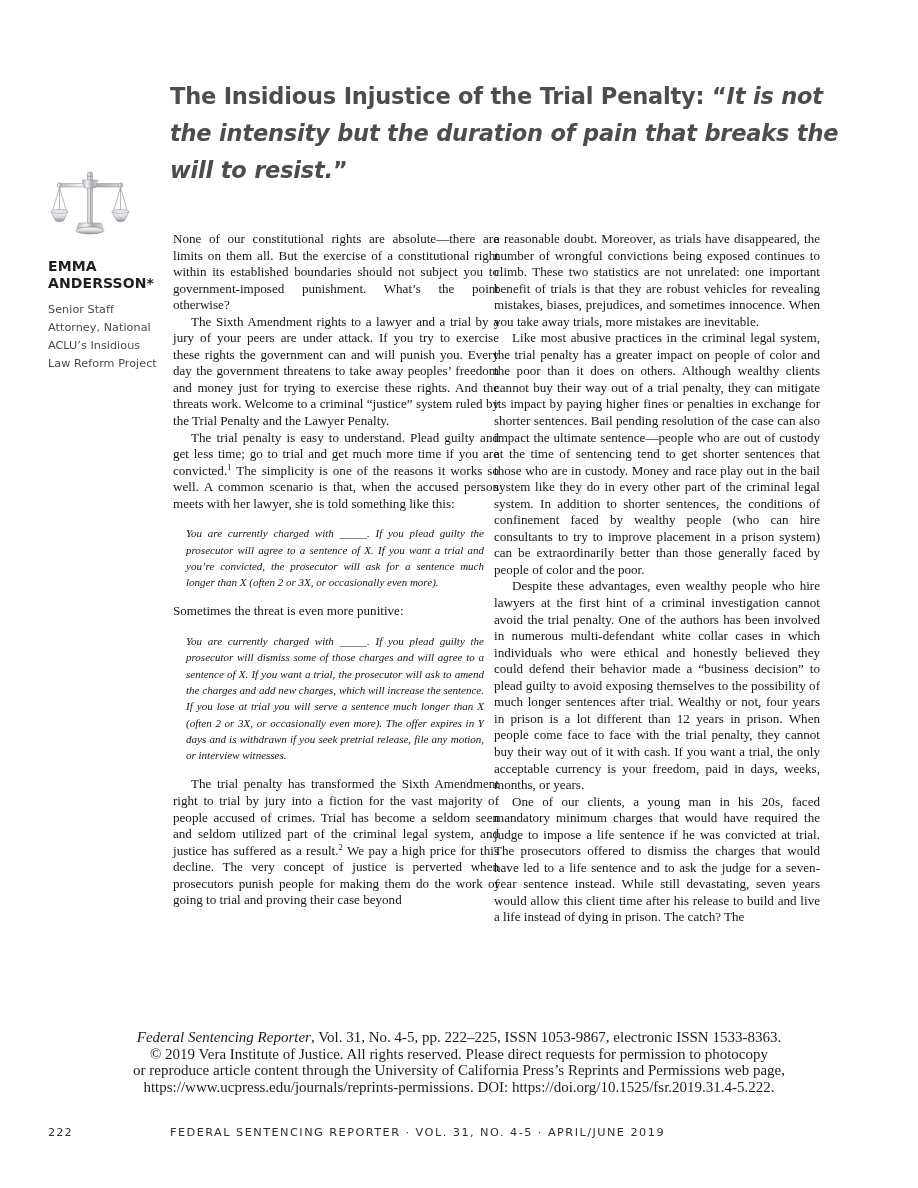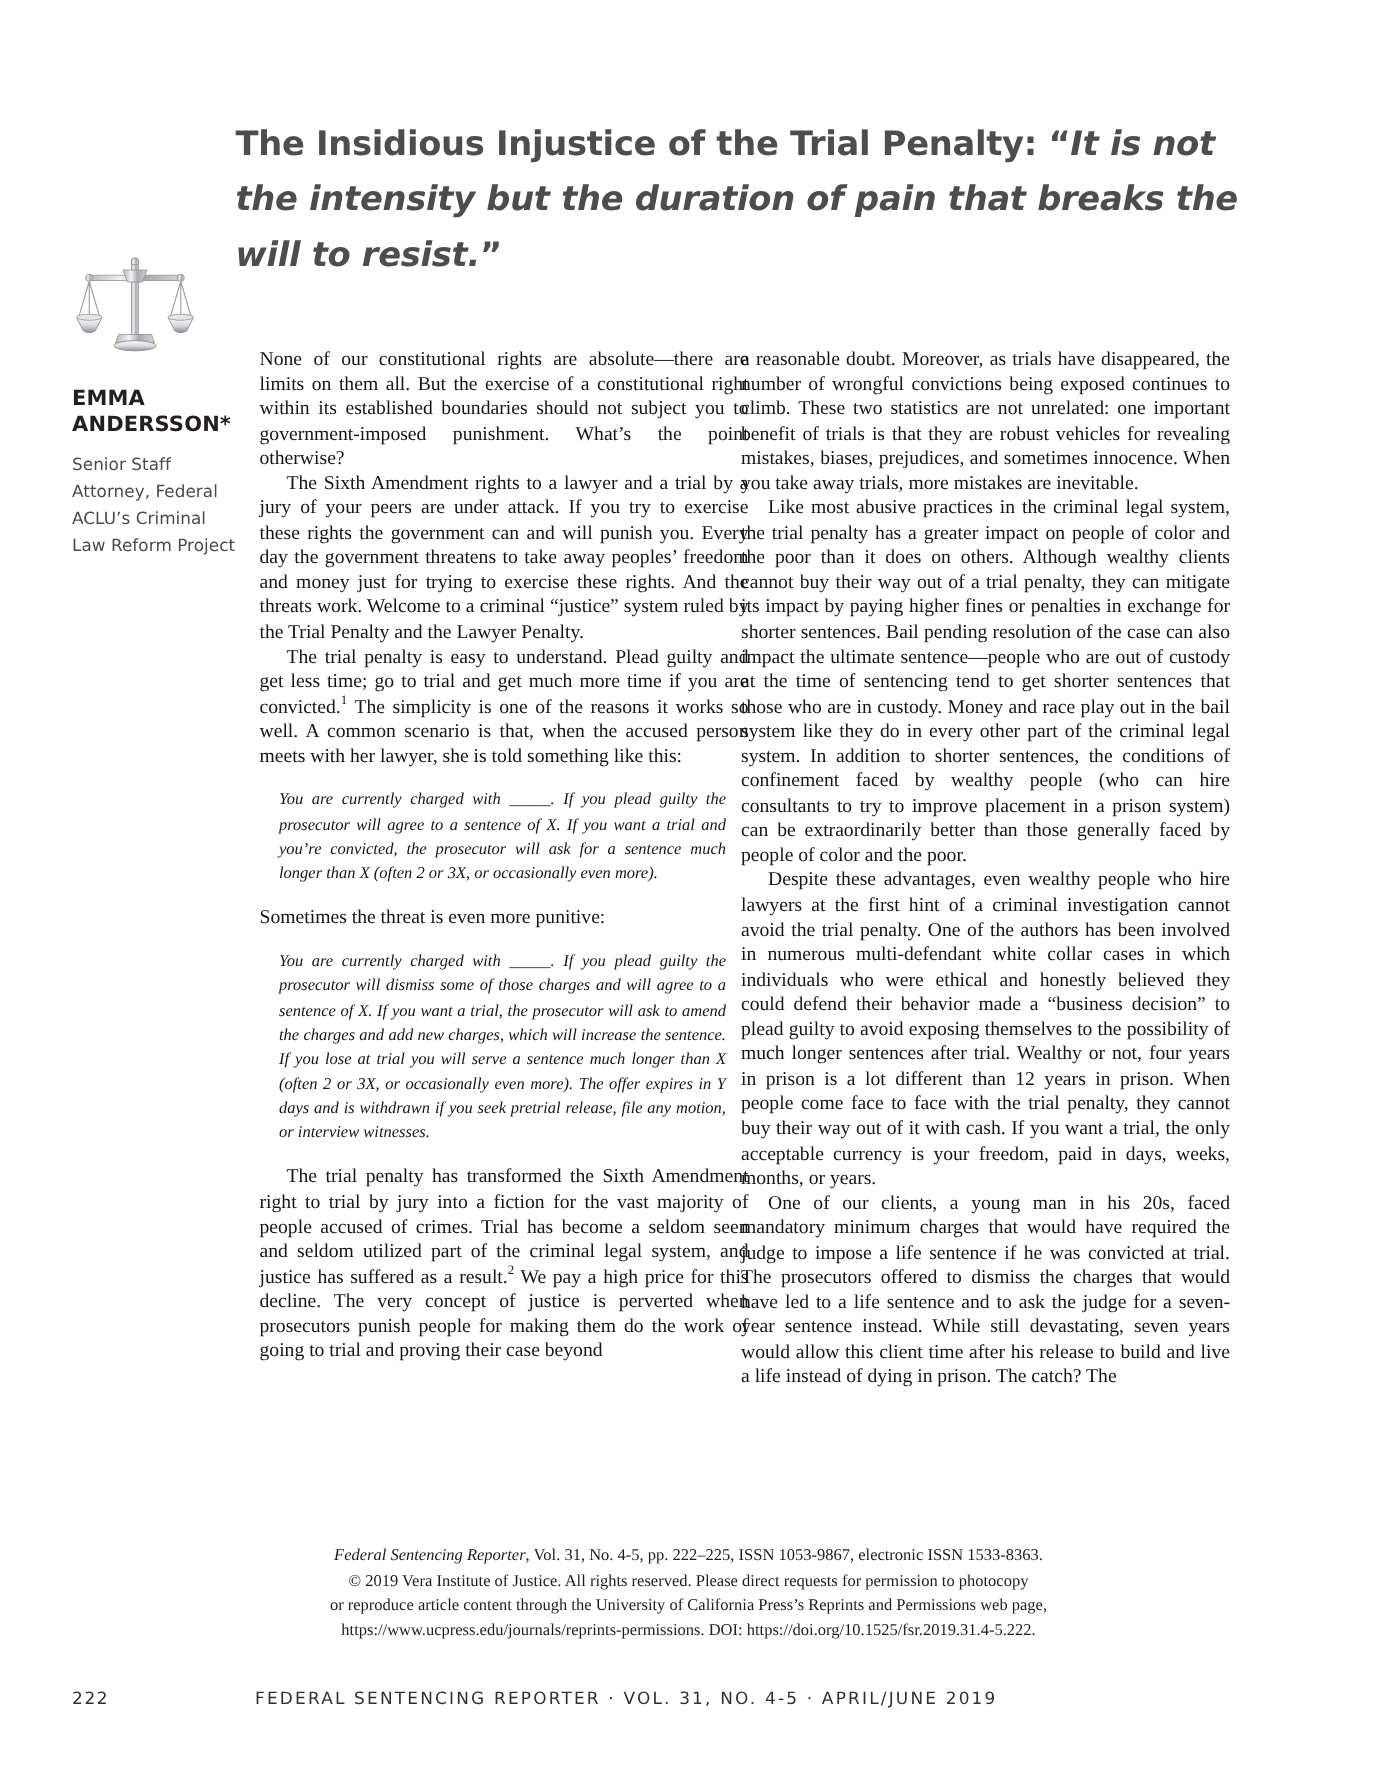--- a/index.html
+++ b/index.html
@@ -17,21 +17,21 @@
   }
 
   .page {
     position: absolute;
     inset: 0;
   }
 
   
   .title {
     position: absolute;
-    left: 157px;
+    left: 170px;
     top: 63px;
     width: 670px;
     font-family: "DejaVu Sans", sans-serif;
     font-weight: bold;
     font-size: 22.5px;
     line-height: 37px;
     letter-spacing: -0.2px;
     color: #4d4d4f;
   }
   .title .ital {
@@ -113,21 +113,21 @@
     line-height: 0;
   }
 
   
   .citation {
     position: absolute;
     left: 100px;
     top: 1029px;
     width: 718px;
     text-align: center;
-    font-size: 11px;
+    font-size: 15px;
     line-height: 16.6px;
     color: #1c1c1c;
   }
   .citation .ital { font-style: italic; }
 
   
   .running-footer {
     position: absolute;
     left: 48px;
     top: 1126px;
@@ -194,21 +194,21 @@
 
       <path d="M62 41.5 L79 41.5 L74.5 50.5 Q70.5 53 66.5 50.5 Z" fill="url(#gpan)" stroke="#8a8a90" stroke-width="0.6"></path>
       <ellipse cx="70.5" cy="41.5" rx="8.5" ry="2" fill="#e6e6ea" stroke="#8a8a90" stroke-width="0.5"></ellipse>
 
       <path d="M29 53 L51 53 L53 58.5 L27 58.5 Z" fill="url(#gmet)" stroke="#8c8c92" stroke-width="0.5"></path>
       <ellipse cx="40" cy="60.5" rx="14" ry="3.4" fill="url(#gpan)" stroke="#8a8a90" stroke-width="0.6"></ellipse>
     </svg>
 
     <div>
       <div class="author-name">EMMA ANDERSSON*</div>
-      <div class="author-title">Senior Staff Attorney, Federal ACLU’s Criminal Law Reform Project</div>
+      <div class="author-title">Senior Staff Attorney, National ACLU’s Insidious Law Reform Project</div>
     </div>
 
   </div>
 
   <div class="col col-left">
       <p class="noindent">None of our constitutional rights are absolute—there are limits on them all. But the exercise of a constitutional right within its established boundaries should not subject you to government-imposed punishment. What’s the point otherwise?</p>
       <p class="indent">The Sixth Amendment rights to a lawyer and a trial by a jury of your peers are under attack. If you try to exercise these rights the government can and will punish you. Every day the government threatens to take away peoples’ freedom and money just for trying to exercise these rights. And the threats work. Welcome to a criminal “justice” system ruled by the Trial Penalty and the Lawyer Penalty.</p>
       <p class="indent"><span>The trial penalty is easy to understand. Plead guilty and get less time; go to trial and get much more time if you are convicted.</span><sup>1</sup><span> The simplicity is one of the reasons it works so well. A common scenario is that, when the accused person meets with her lawyer, she is told something like this:</span></p>
       <blockquote>You are currently charged with _____. If you plead guilty the prosecutor will agree to a sentence of X. If you want a trial and you’re convicted, the prosecutor will ask for a sentence much longer than X (often 2 or 3X, or occasionally even more).</blockquote>
       <p class="noindent gap-before">Sometimes the threat is even more punitive:</p>

